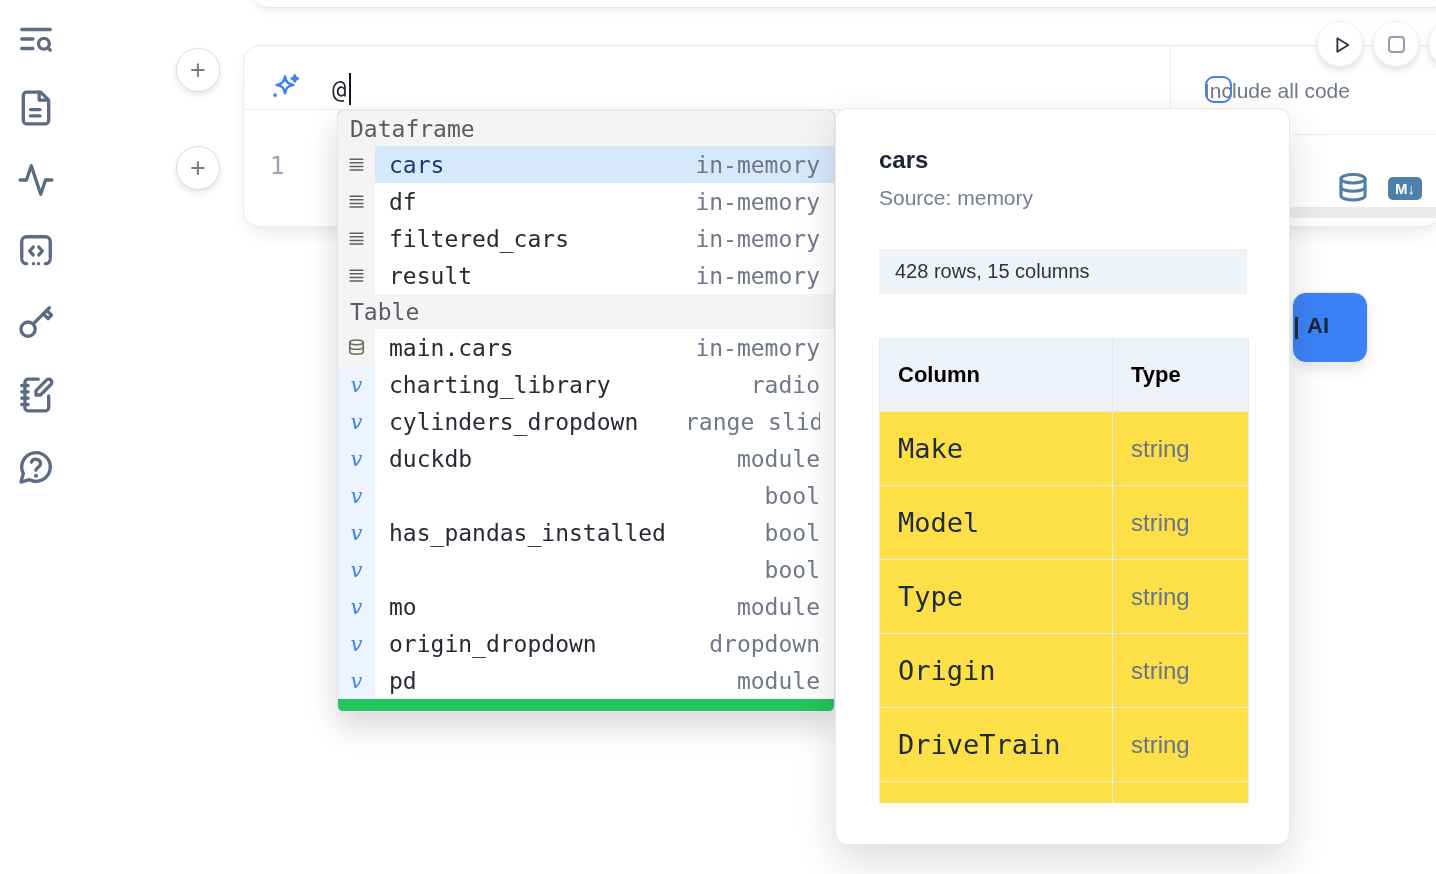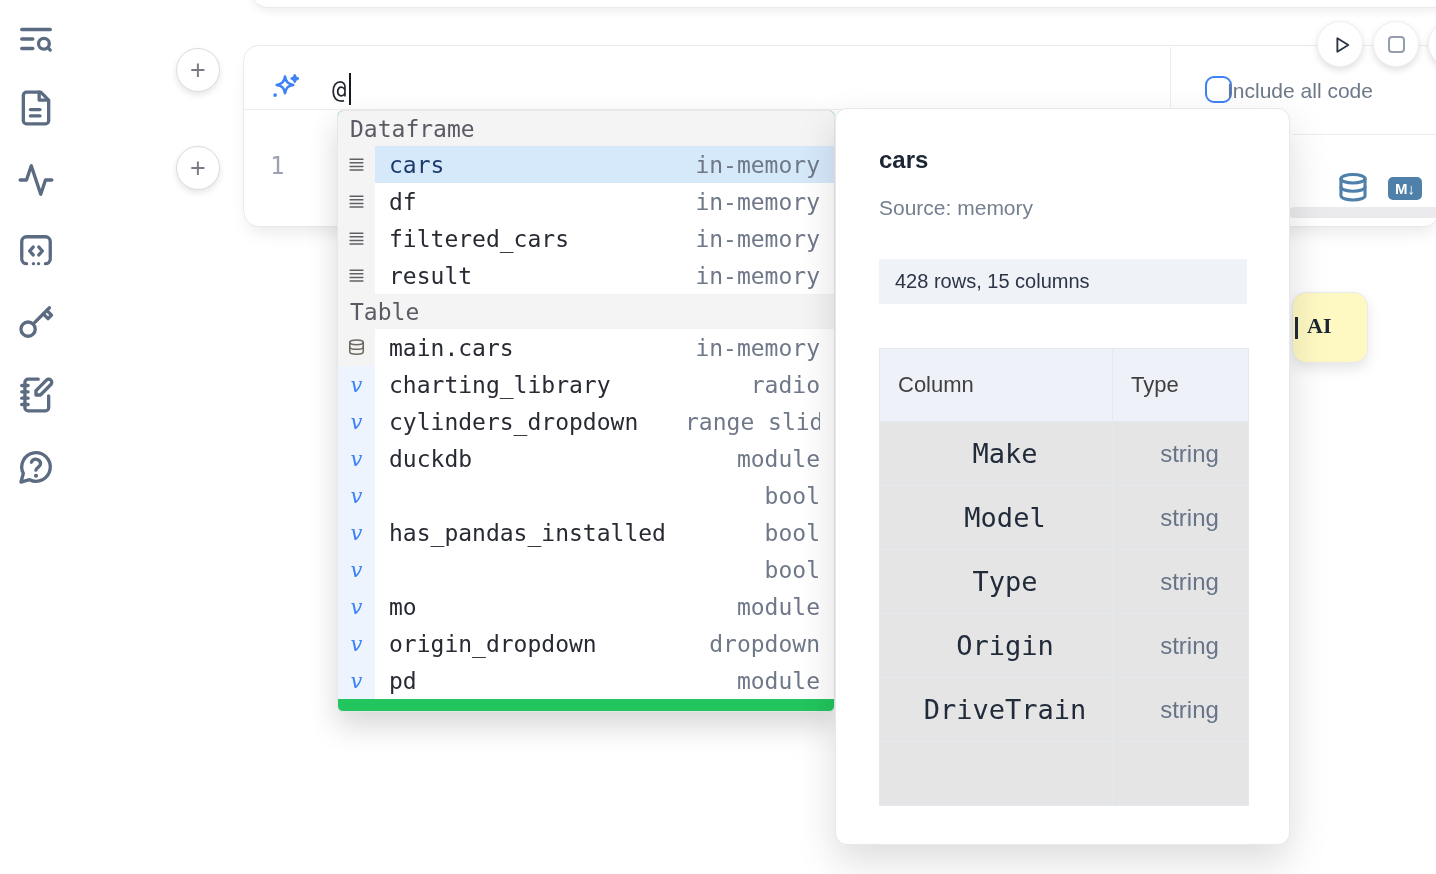--- a/index.html
+++ b/index.html
@@ -32,43 +32,43 @@
     box-shadow:0 10px 18px -6px rgba(0,0,0,.10); z-index:3; }
   .sparkle { position:absolute; left:24px; top:26px; width:34px; height:34px; }
   .sparkle svg { width:100%; height:100%; stroke:#3e82f6; stroke-width:1.8; fill:none;
                  stroke-linecap:round; stroke-linejoin:round; }
   .at-text { position:absolute; left:88px; top:30px; font-size:24px; color:#1f2430; }
   .caret { position:absolute; left:105px; top:27px; width:2px; height:32px; background:#15181e; }
   .h-div { position:absolute; left:0; top:63px; width:927px; height:1px; background:#ededf0; }
   .v-div { position:absolute; left:926px; top:1px; width:1px; height:62px; background:#ededf0; }
   .cb { position:absolute; left:961px; top:30px; width:27px; height:27px;
     border:2.5px solid #3e82f6; border-radius:9px; background:#fff; cursor:pointer; }
-  .cb-label { position:absolute; left:983px; top:33px; font-size:21px; color:#6d7888; white-space:nowrap; }
+  .cb-label { position:absolute; left:960px; top:33px; font-size:21px; color:#6d7888; white-space:nowrap; }
   .lineno { position:absolute; left:26px; top:106px; font-size:24px; color:#99a2ae; }
   .r-line { position:absolute; left:1049px; top:88px; width:148px; height:1px; background:#ededf0; }
   .db-toggle { position:absolute; left:1091px; top:125px; width:36px; height:34px; cursor:pointer; }
   .db-toggle svg { width:100%; height:100%; stroke:#4e80aa; stroke-width:2.2; fill:none;
                    stroke-linecap:round; stroke-linejoin:round; }
   .md-toggle { position:absolute; left:1144px; top:131px; width:34px; height:23px;
     background:#4e80aa; border-radius:5px; color:#fff; font-weight:bold; font-size:15px;
     display:flex; align-items:center; justify-content:center; cursor:pointer; }
   .scrollbar-strip { position:absolute; left:1045px; top:161px; width:152px; height:11px;
     background:#ebebee; border-radius:6px 0 0 6px; }
 
   
   .run-btn { position:absolute; top:21px; width:46px; height:46px; border-radius:50%;
     background:#fff; border:1px solid #f0f0f3; box-shadow:0 3px 7px rgba(0,0,0,.13);
     display:flex; align-items:center; justify-content:center; z-index:15; cursor:pointer; }
   .run-btn svg { width:25px; height:25px; fill:none; stroke-linejoin:round; stroke-linecap:round; }
   .stop-square { width:17px; height:17px; border:2px solid #959eac; border-radius:4px; }
 
   
   .ai-btn { position:absolute; left:1292px; top:292px; width:76px; height:71px;
-    background:#fef9c3; border:1px solid #eaeaec; border-radius:14px;
-    box-shadow:0 6px 14px rgba(0,0,0,.10); z-index:10; cursor:pointer;font-family:Liberation Serif, serif; }
+    background:#3b82f6; border:1px solid #eaeaec; border-radius:14px;
+    box-shadow:0 6px 14px rgba(0,0,0,.10); z-index:10; cursor:pointer; }
   .ai-bar { position:absolute; left:2px; top:24px; width:3px; height:22px; background:#222b3a; }
   .ai-txt { position:absolute; left:14px; top:20px; font-size:22px; font-weight:bold; color:#1c2534; }
 
   
   .dropdown { position:absolute; left:337px; top:110px; width:498px; height:602px;
     background:#22c55e; border:1px solid #e7e7ea; border-radius:6px;
     box-shadow:0 14px 30px rgba(0,0,0,.16); overflow:hidden; z-index:30;
     font-family:"DejaVu Sans Mono", monospace; font-size:23px; }
   .ac-head { height:35px; background:#f4f4f5; color:#595a63; display:flex;
     align-items:center; padding-left:12px; }
@@ -83,29 +83,29 @@
   .sel .nm { color:#1c3a6b; }
   .tp { margin-left:auto; width:135px; flex:none; text-align:right; color:#6f7889;
     overflow:hidden; white-space:nowrap; }
   .vit { font-family:"DejaVu Serif", serif; font-style:italic; font-size:21px; color:#3b82f6; }
 
   
   .tooltip { position:absolute; left:835px; top:108px; width:455px; height:737px;
     background:#fff; border:1px solid #e8e8eb; border-radius:12px;
     box-shadow:0 16px 40px rgba(0,0,0,.14); z-index:40; padding:36px 0 0 43px; }
   .tt-title { font-size:24px; font-weight:bold; color:#1c2534; line-height:30px; }
-  .tt-src { margin-top:20px; font-size:21px; color:#74808f; line-height:26px; }
+  .tt-src { margin-top:10px; font-size:21px; color:#74808f; line-height:26px; }
   .tt-pill { margin-top:38px; width:368px; height:45px; background:#eff2f7; border-radius:0;
     display:flex; align-items:center; padding-left:16px; font-size:20px; color:#2b3546; }
   .schema-wrap { margin-top:44px; width:370px; height:465px; overflow:hidden; }
   .schema { border-collapse:collapse; width:369px; table-layout:fixed; }
   .schema col.w1 { width:233px; } .schema col.w2 { width:136px; }
   .schema th { height:73px; background:#eef2f8; border:1px solid #e3e9f0; text-align:left;
-    padding-left:18px; font-size:22px; font-weight:normal; color:#404040; }
-  .schema td { height:64px; border:1px solid #e3e9f0; padding-left:18px; background:#e5e5e5;text-align:center; }
+    padding-left:18px; font-size:22px; font-weight:bold; color:#000000; }
+  .schema td { height:74px; border:1px solid #e3e9f0; padding-left:18px; background:#fde047; }
   .schema td.c1 { font-family:"DejaVu Sans Mono", monospace; font-size:27px; color:#212b3a; }
   .schema td.c2 { font-size:24px; color:#68748a; }
 </style>
 </head>
 <body>
 
 <div id="stage">
 
   <div id="sidebar">
       <div class="sb-icon" style="top: 20px;"><svg viewBox="0 0 24 24">

